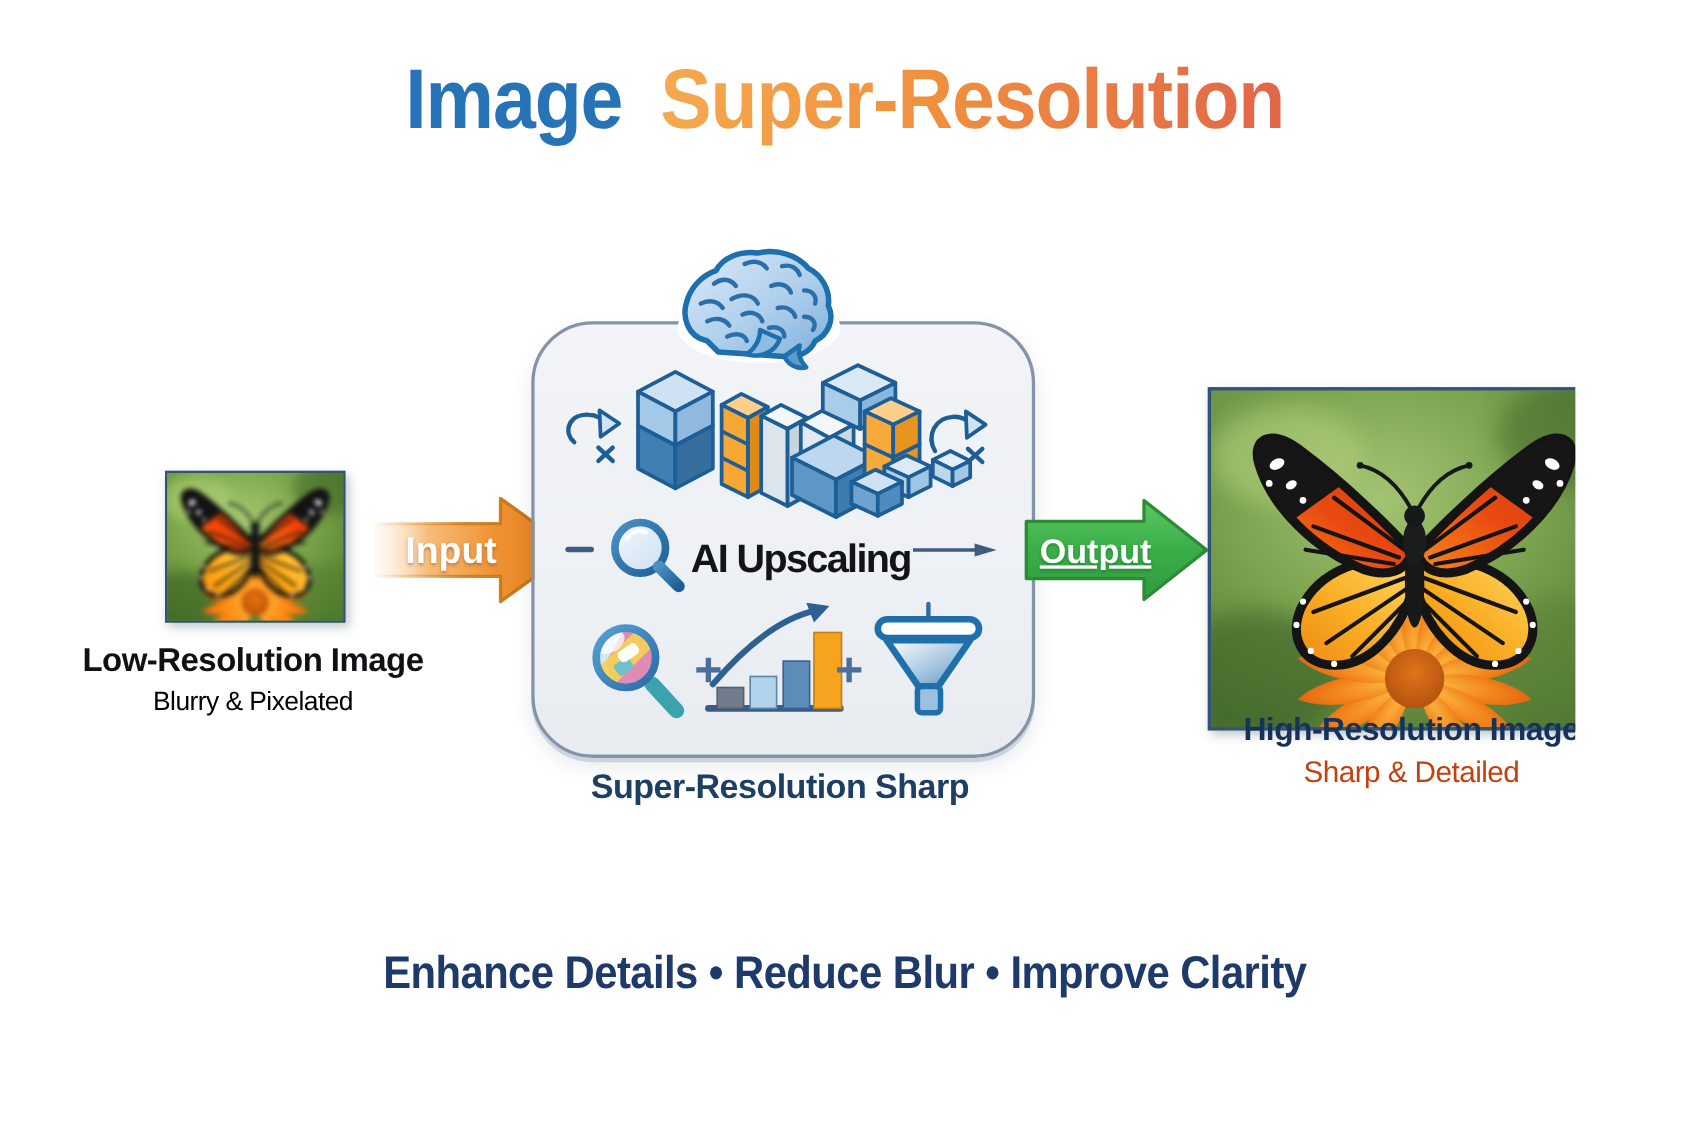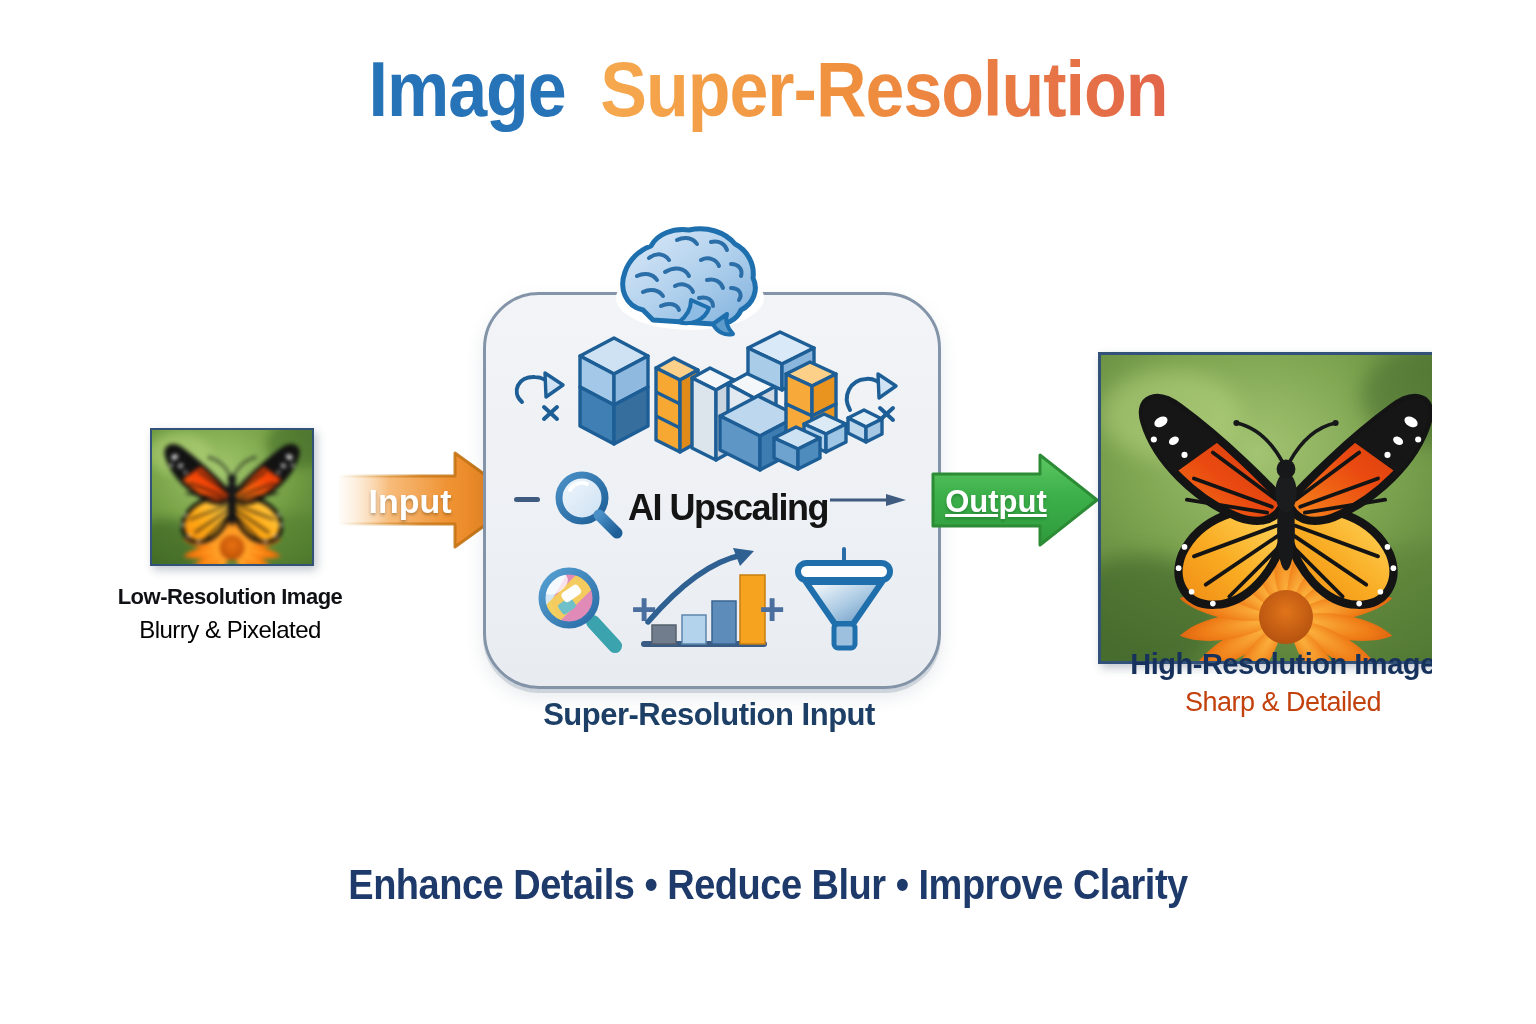--- a/index.html
+++ b/index.html
@@ -18,21 +18,21 @@
   .img-frame{border:3px solid #33527a;box-shadow:3px 4px 9px rgba(30,50,80,.28);overflow:hidden;background:#6b9a45;}
   .img-frame svg{display:block;}
   .lowres-frame{left:150px;top:428px;width:160px;height:134px;border-width:2px;}
   .lowres-frame svg{filter:blur(2.1px) saturate(1.05) contrast(1.04);transform:scale(1.06);transform-origin:center;}
   .hires-frame{left:1098px;top:352px;width:370px;height:306px;}
 
   
   .caption{text-align:center;line-height:1.0;}
   .cap-low{left:30px;top:586px;width:400px;}
   .cap-high{left:1068px;top:650px;width:430px;}
-  .cap-title-dark{font-size:22px;font-weight:bold;color:#101114;letter-spacing:-.5px;}
+  .cap-title-dark{font-size:30px;font-weight:bold;color:#101114;letter-spacing:-.5px;}
   .cap-title-navy{font-size:29px;font-weight:bold;color:#16325c;letter-spacing:-.5px;}
   .cap-sub{font-size:24px;color:#000000;margin-top:10px;letter-spacing:-.5px;}
   .cap-sub-navy{font-size:27px;color:#c2410c;margin-top:10px;letter-spacing:-.5px;}
 
   
   .arrow-label{color:#ffffff;font-weight:bold;text-align:center;white-space:nowrap;
                text-shadow:0 2px 3px rgba(60,40,0,.35);}
   .lbl-input{left:352px;top:482px;width:116px;font-size:34px;}
   .lbl-output{left:938px;top:484px;width:116px;font-size:31px;text-shadow:0 2px 3px rgba(0,70,20,.35);text-decoration:underline;}
 
@@ -376,21 +376,21 @@
           <stop offset="55%" stop-color="#a8c8e2"></stop>
         <stop offset="100%" stop-color="#5d8cba"></stop>
       </linearGradient>
     </defs>
     <line x1="52" y1="3" x2="52" y2="14" stroke="#2a6ca6" stroke-width="4" stroke-linecap="round"></line>
     <path d="M14,36 L90,36 L61,78 L43,78 Z" fill="url(#gFunnel)" stroke="#1f6fad" stroke-width="6" stroke-linejoin="round"></path>
     <rect x="6" y="17" width="92" height="17" rx="8.5" fill="#fdfeff" stroke="#1f6fad" stroke-width="6"></rect>
     <rect x="42" y="78" width="21" height="24" rx="4" fill="#9dc0de" stroke="#1f6fad" stroke-width="5"></rect>
   </svg>
 
-  <div class="abs model-label">Super-Resolution Input</div>
+  <div class="abs model-label">Super-Resolution Sharp</div>
 
   <svg class="abs" style="left:930px;top:448px;" width="172" height="104">
     <defs>
       <linearGradient id="gOut" x1="0" y1="0" x2="0" y2="1">
         <stop offset="0%" stop-color="#5ec763"></stop>
           <stop offset="45%" stop-color="#3cb04a"></stop>
         <stop offset="100%" stop-color="#2f9a3c"></stop>
       </linearGradient>
     </defs>
     <polygon points="3,26 110,26 110,7 167,52 110,97 110,78 3,78" fill="url(#gOut)" stroke="#2c8c35" stroke-width="3" stroke-linejoin="round"></polygon>

